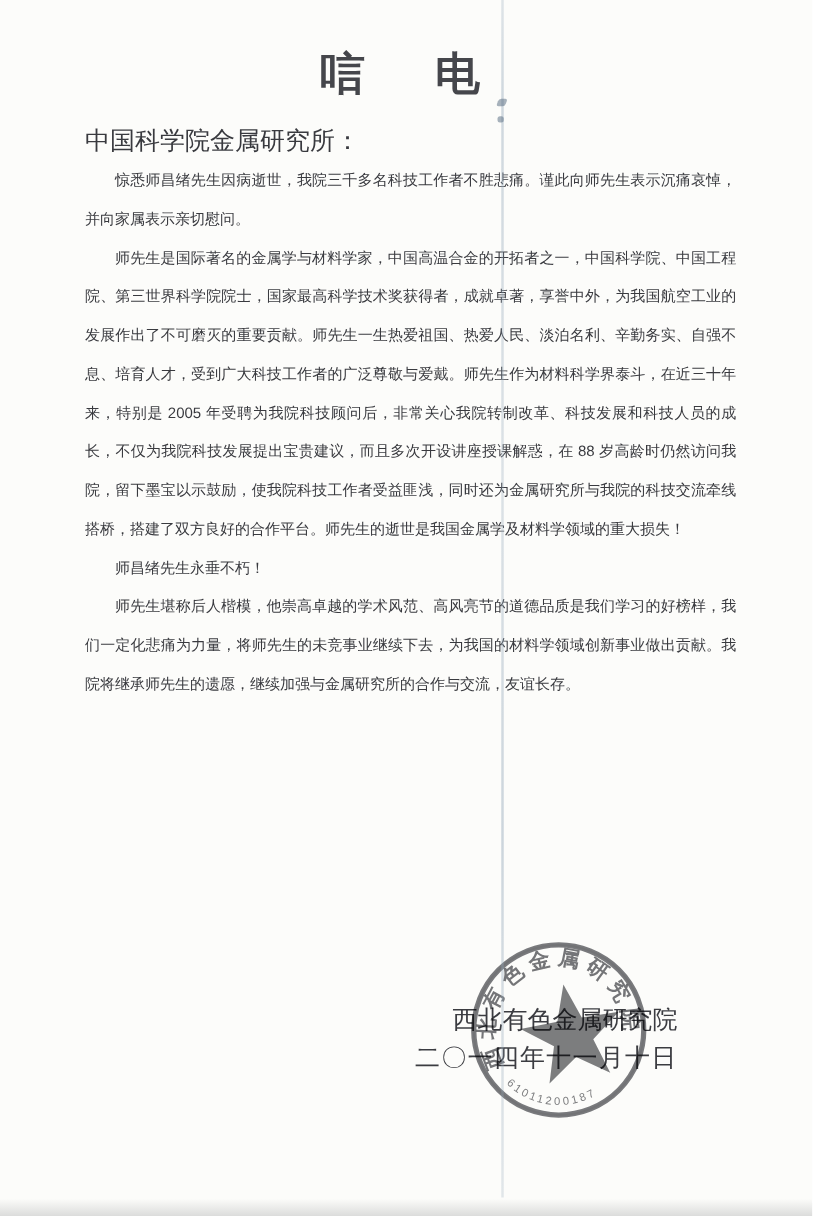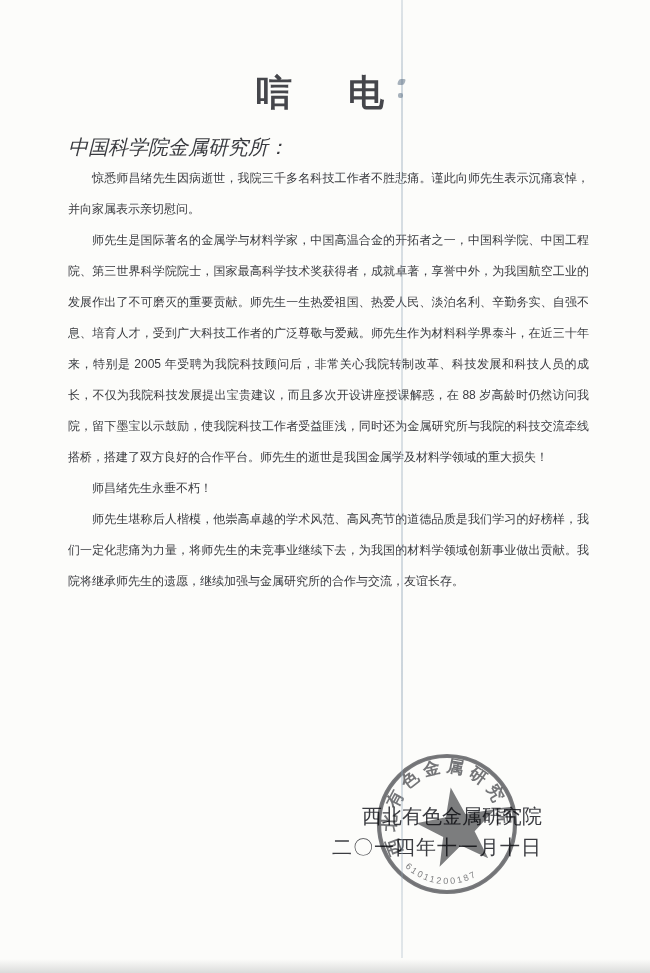--- a/index.html
+++ b/index.html
@@ -5,36 +5,35 @@
   html,body{margin:0;padding:0;background:#ffffff;}
   .page{
     position:relative;
     width:650px;height:973px;
     background:#fcfcfa;
     overflow:hidden;
     font-family:"Liberation Sans",sans-serif;
     color:#36373c;
   }
   .title{
-    padding-top:70px;
+    padding-top:36px;
     text-align:center;
     font-size:36px;
     line-height:46px;
     font-weight:600;
     letter-spacing:10px;
     color:#45464b;
     white-space:pre;
   }
   .addressee{
     margin:16px 0 0 68px;
     font-size:20px;
     line-height:31px;
     font-weight:500;
     color:#393a3f;
-    font-style:italic;
   }
   .bodytext{
     width:521px;
     margin:0 0 0 68px;
     font-size:12px;
     line-height:31px;
     text-align:justify;
     font-weight:500;
     color:#393a3f;
   }

